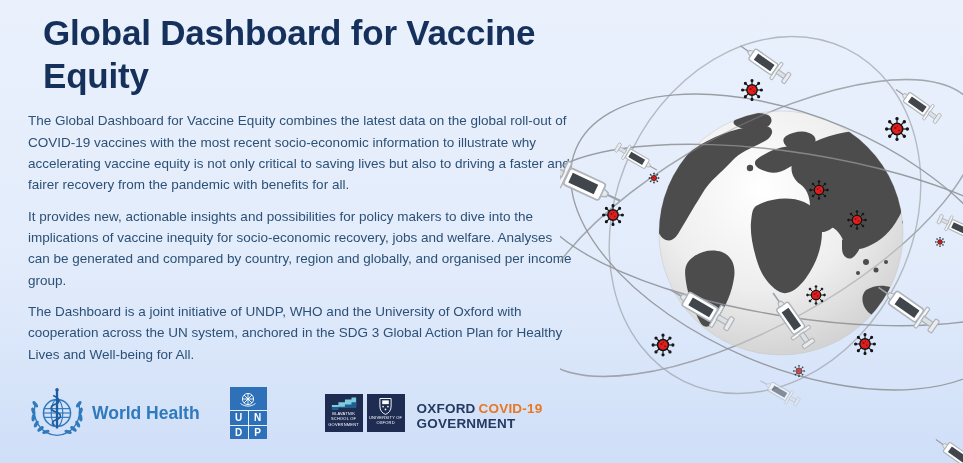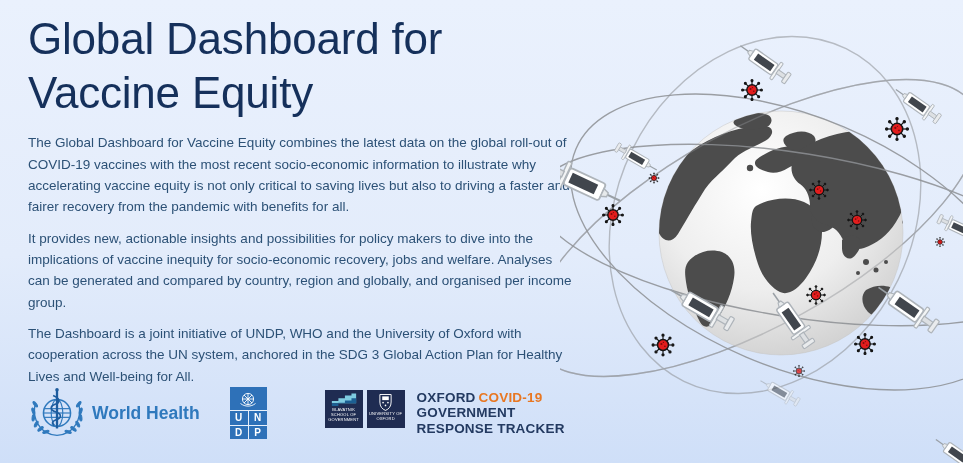--- a/index.html
+++ b/index.html
@@ -6,40 +6,40 @@
   html,body { width:963px; height:463px; }
   body { font-family:"Liberation Sans", sans-serif; }
 
   .wrap {
     position:relative; width:963px; height:463px; overflow:hidden;
     background:linear-gradient(180deg,#eaf1fd 0%,#e3ecfb 55%,#cfdff8 100%);
   }
 
   .content { position:absolute; left:28px; top:6px; width:548px; }
   .page-title {
-    font-size:44px; font-weight:400; color:#15305b;
-    line-height:1.22; letter-spacing:-0.2px; margin:6px 0 13px;
+    font-size:35px; font-weight:700; color:#15305b;
+    line-height:1.22; letter-spacing:-0.2px; margin:6px 15px 13px;
   }
   .content p {
     font-size:13.5px; color:#2c5176; line-height:1.58; margin:0 0 10px;
   }
 
   
   .logos { position:absolute; left:28px; top:385px; display:flex; align-items:center; }
 
   .who-logo { display:flex; align-items:center; margin-right:30px; }
   .who-text { margin-left:6px; font-size:17.5px; font-weight:700; color:#2f79bd; line-height:1.07; }
 
   .undp-logo { width:37px; background:#2e71b8; padding-top:3px; margin-right:58px; }
   .undp-emblem { display:block; margin:0 auto 2px; }
   .undp-grid { display:grid; grid-template-columns:1fr 1fr; gap:1px; background:#e8f0fa; border-top:1px solid #e8f0fa; }
   .undp-cell { background:#2e71b8; color:#fff; font-weight:700; font-size:10px;
                height:13.5px; display:flex; align-items:center; justify-content:center; }
 
-  .oxford-logo { display:flex; align-items:flex-start; }
+  .oxford-logo { display:flex; align-items:flex-end; }
   .navy-sq { width:38px; height:38px; background:#1f2c52; display:flex; flex-direction:column;
              align-items:center; justify-content:flex-start; padding-top:3px; margin-right:4px; }
   .sq-text { color:#fff; font-size:4px; line-height:1.35; letter-spacing:.2px; text-align:center; }
   .tracker-text { margin-left:8px; font-weight:700; font-size:13.5px; line-height:1.16;
                   color:#233a61; letter-spacing:.2px; }
   .covid { color:#e87722; margin-left:3px; }
 
   
   .globe-illustration { position:absolute; right:0; top:0; width:403px; height:463px; }
 </style>
@@ -130,21 +130,20 @@
         <div class="sq-text">
           <div>UNIVERSITY OF</div>
           <div>OXFORD</div>
         </div>
       </div>
       <div class="tracker-text">
         <div>
           <span>OXFORD</span><span class="covid">COVID-19</span>
         </div>
         <div>GOVERNMENT</div>
-        <div>RESPONSE TRACKER</div>
       </div>
     </div>
   </div>
 
   <svg class="globe-illustration" viewBox="0 0 403 463">
     <defs>
       <radialGradient id="sph" cx="42%" cy="32%" r="75%">
         <stop offset="0%" stop-color="#ffffff"></stop>
         <stop offset="55%" stop-color="#eeeeee"></stop>
         <stop offset="100%" stop-color="#cdcdcd"></stop>

